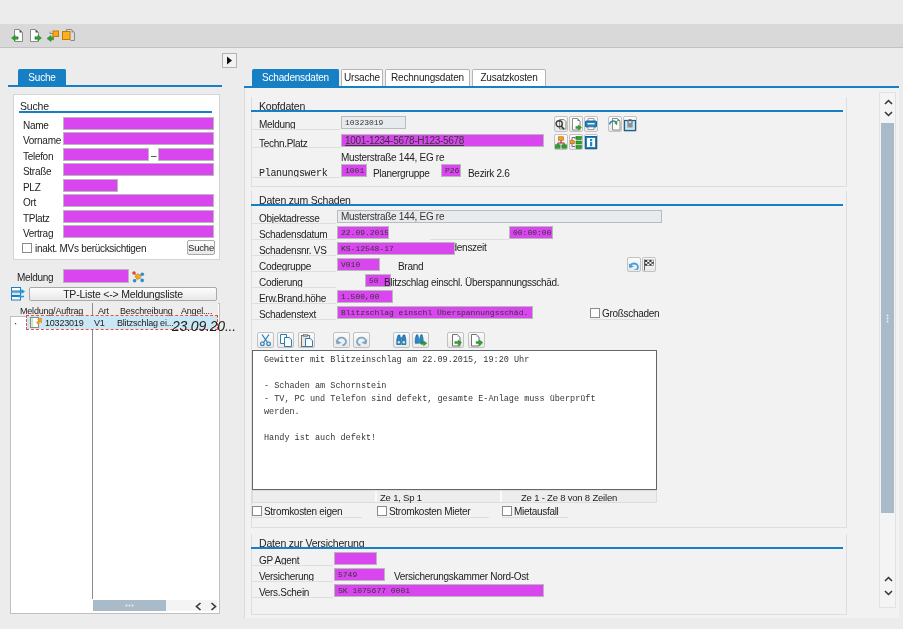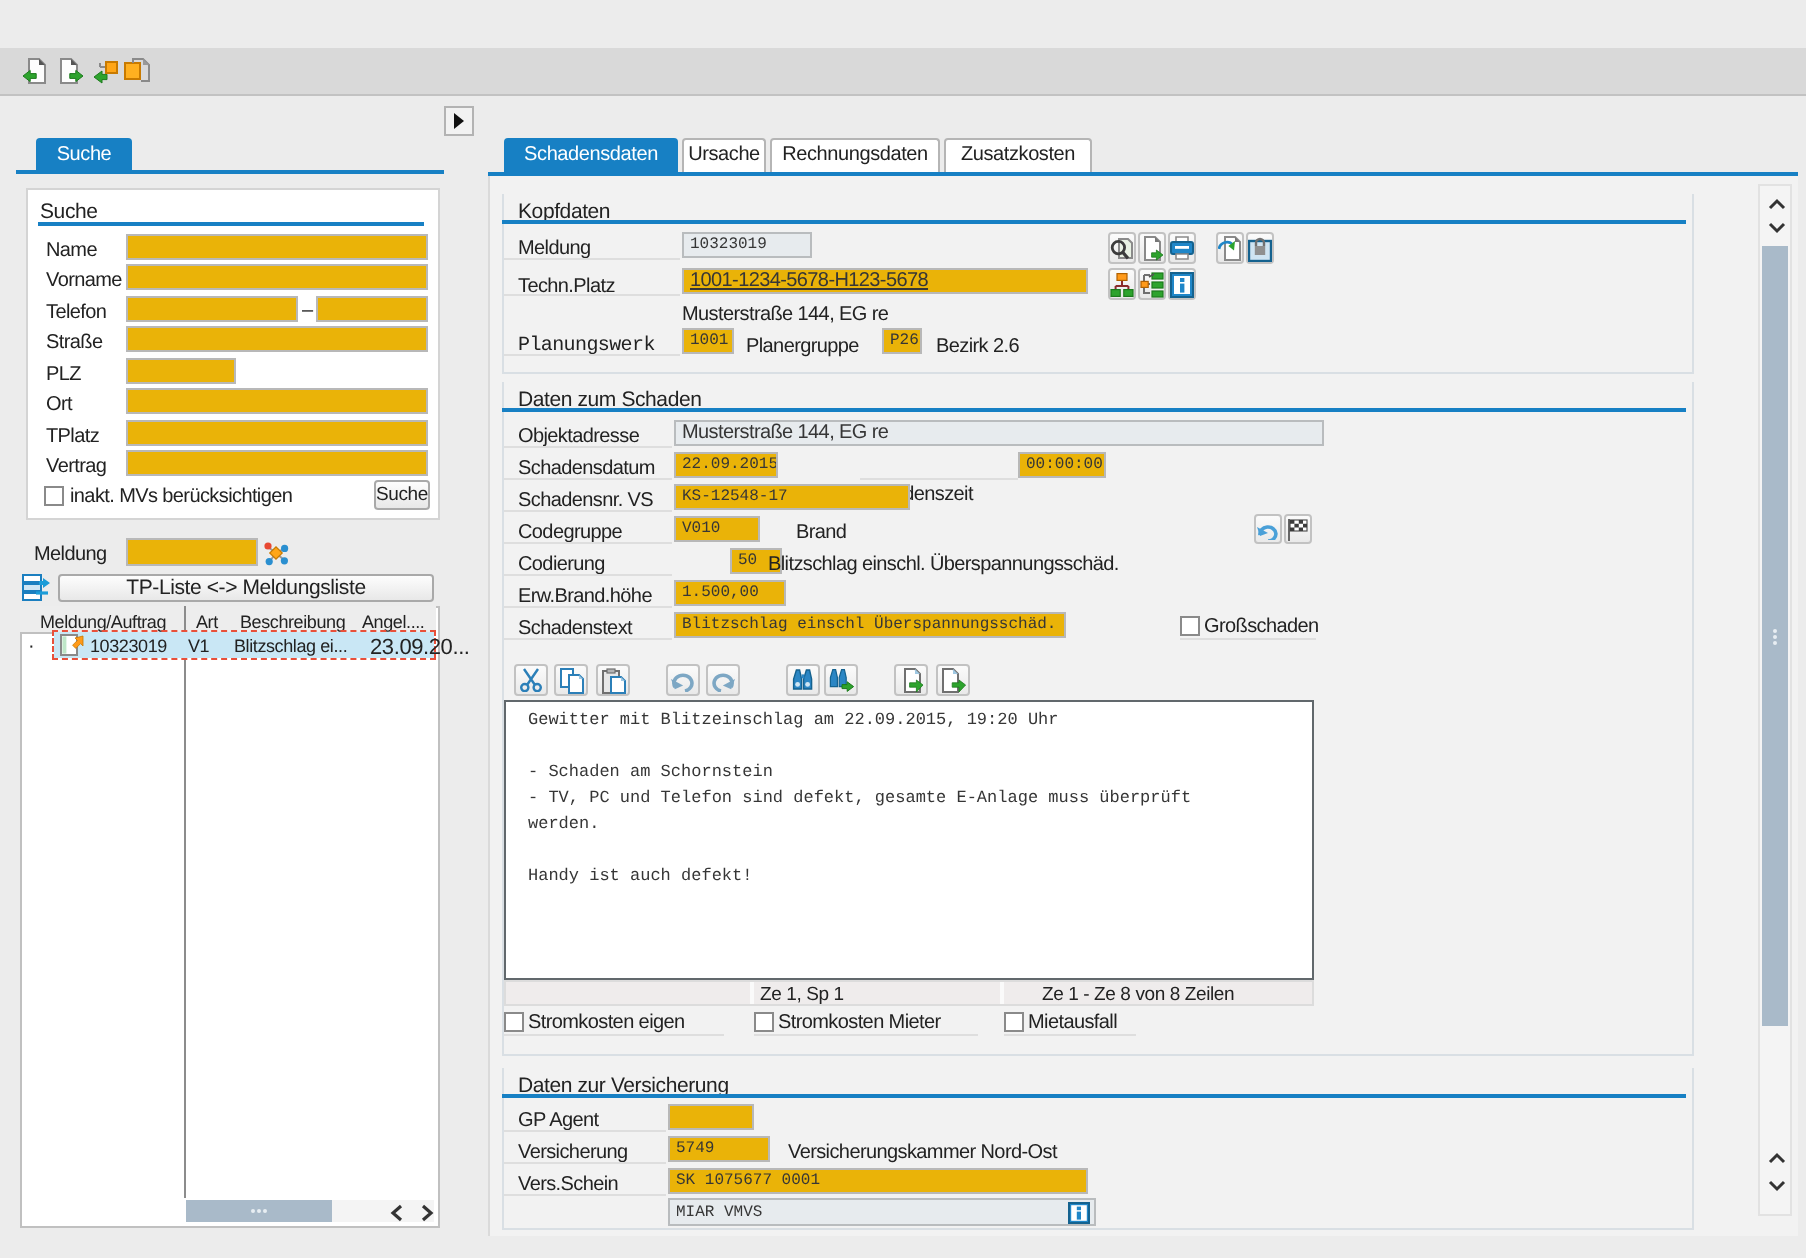--- a/index.html
+++ b/index.html
@@ -1,21 +1,21 @@
 <!DOCTYPE html>
 <html><head>
 <meta charset="utf-8">
 <style>
   html,body{margin:0;padding:0;}
   body{width:903px;height:629px;overflow:hidden;background:#ececec;
        font-family:"Liberation Sans",sans-serif;-webkit-font-smoothing:antialiased;}
   .screen{position:relative;width:903px;height:629px;background:#ececec;}
   .abs{position:absolute;}
   .lbl{position:absolute;font-size:10px;letter-spacing:-0.3px;color:#222;white-space:nowrap;line-height:13px;}
-  .fld{position:absolute;background:#eab308;border:1px solid #b8b8b8;
+  .fld{position:absolute;background:#d946ef;border:1px solid #b8b8b8;
        font-family:"Liberation Mono","DejaVu Sans Mono",monospace;font-size:8px;
        color:#363636;line-height:11px;padding:0 0 0 3px;white-space:nowrap;overflow:hidden;
        box-sizing:border-box;}
   .fld.ro{background:#e7ebee;border-color:#b9bcbe;}
   .fld.sans{font-family:"Liberation Sans",sans-serif;font-size:10px;letter-spacing:-0.3px;}
   .sectitle{position:absolute;font-size:10.5px;letter-spacing:-0.2px;color:#222;white-space:nowrap;}
   .secline{position:absolute;height:2px;background:#1780c4;}
   .secbox{position:absolute;border:1px solid #d9dfe4;border-top:none;background:transparent;}
   .cb{position:absolute;width:10px;height:10px;background:#fff;border:1px solid #8a8a8a;box-sizing:border-box;}
   .btn{position:absolute;background:linear-gradient(#fdfdfd,#e8e8e8);border:1px solid #a9a9a9;
@@ -144,21 +144,21 @@
     <span class="icplain" style="left:3px;top:1px;width:12px;height:11px;">
       <svg width="12" height="11" viewBox="0 0 12 11">
           <rect x="0.5" y="0.5" width="8" height="10" fill="#fff" stroke="#8a8a8a"></rect>
           <path d="M1.2 1.2h2v8.6h-2z" fill="#bfe6c8"></path>
           <path d="M11.5 1l-4 1 1.2 1.2-2.4 2.4 1.6 1.6 2.4-2.4L11.5 6z" fill="#ff9a1a" stroke="#c87a00" stroke-width="0.4"></path>
         </svg>
     </span>
     <span class="abs" style="left:18px;top:2px;font-size:9px;letter-spacing:-0.2px;color:#222;white-space:nowrap;">10323019</span>
     <span class="abs" style="left:67px;top:2px;font-size:9px;letter-spacing:-0.2px;color:#222;white-space:nowrap;">V1</span>
     <span class="abs" style="left:90px;top:2px;font-size:9px;letter-spacing:-0.2px;color:#222;white-space:nowrap;">Blitzschlag ei...</span>
-    <span class="abs" style="left:158px;top:2px;font-size:11px;letter-spacing:-0.2px;color:#222;white-space:nowrap;">23.09.20...</span>
+    <span class="abs" style="left:145px;top:2px;font-size:14px;letter-spacing:-0.2px;color:#222;white-space:nowrap;font-style:italic;">23.09.20...</span>
   </div>
 
   <div class="abs" style="left:93px;top:600px;width:124px;height:11px;background:#f4f4f4;">
     <div class="abs" style="left:0;top:0;width:73px;height:11px;background:#a9bac9;display:flex;align-items:center;justify-content:center;">
       <svg width="9" height="3" viewBox="0 0 9 3">
           <circle cx="1.5" cy="1.5" r="1" fill="#e8eef3"></circle>
           <circle cx="4.5" cy="1.5" r="1" fill="#e8eef3"></circle>
           <circle cx="7.5" cy="1.5" r="1" fill="#e8eef3"></circle>
         </svg>
     </div>
@@ -429,30 +429,20 @@
 
   <div class="lbl" style="left:259px;top:570px;">Versicherung</div>
   <div class="rowline" style="left:252px;top:581px;width:81px;"></div>
   <div class="fld" style="left:334px;top:568px;width:51px;height:13px;line-height:12px;">5749</div>
   <div class="lbl" style="left:394px;top:570px;">Versicherungskammer Nord-Ost</div>
 
   <div class="lbl" style="left:259px;top:586px;">Vers.Schein</div>
   <div class="rowline" style="left:252px;top:597px;width:81px;"></div>
   <div class="fld" style="left:334px;top:584px;width:210px;height:13px;line-height:12px;">SK 1075677 0001</div>
 
-  <div class="fld ro" style="left:334px;top:599px;width:214px;height:14px;line-height:13px;"><span>MIAR VMVS</span>
-    <span class="icplain" style="left:198px;top:1px;width:12px;height:11px;">
-      <svg width="11" height="11" viewBox="0 0 11 11">
-          <rect x="0.5" y="0.5" width="10" height="10" fill="#1f86c8" stroke="#14628f"></rect>
-          <rect x="1.6" y="1.6" width="7.8" height="7.8" fill="#fff"></rect>
-          <rect x="4.4" y="2.3" width="2.1" height="1.8" fill="#1f86c8"></rect>
-          <rect x="4.4" y="4.8" width="2.1" height="4" fill="#1f86c8"></rect>
-        </svg>
-    </span>
-  </div>
 
   <div class="abs" style="left:879px;top:92px;width:17px;height:516px;background:#f4f4f4;border:1px solid #e2e2e2;box-sizing:border-box;">
     <span class="icplain" style="left:4px;top:5px;width:9px;height:7px;">
       <svg width="9" height="6" viewBox="0 0 9 6">
           <path d="M1 5l3.5-3.5L8 5" fill="none" stroke="#333" stroke-width="1.5"></path>
         </svg>
     </span>
     <span class="icplain" style="left:4px;top:17px;width:9px;height:7px;">
       <svg width="9" height="6" viewBox="0 0 9 6">
           <path d="M1 1l3.5 3.5L8 1" fill="none" stroke="#333" stroke-width="1.5"></path>

